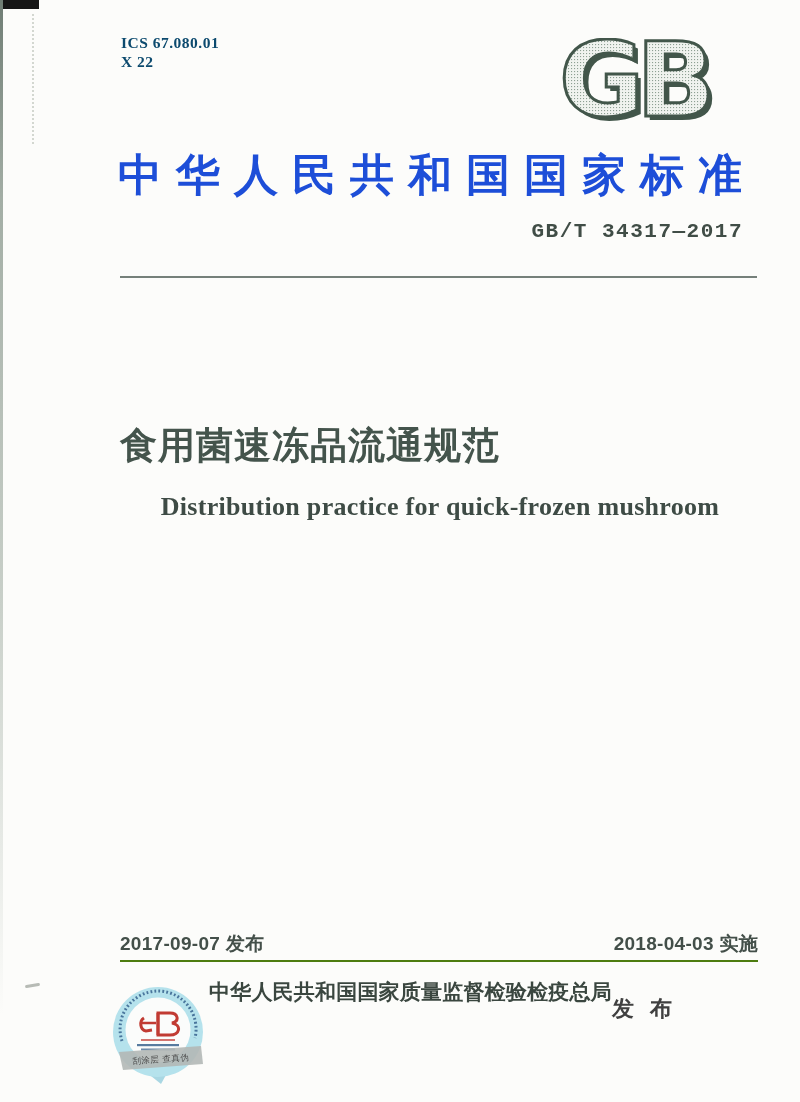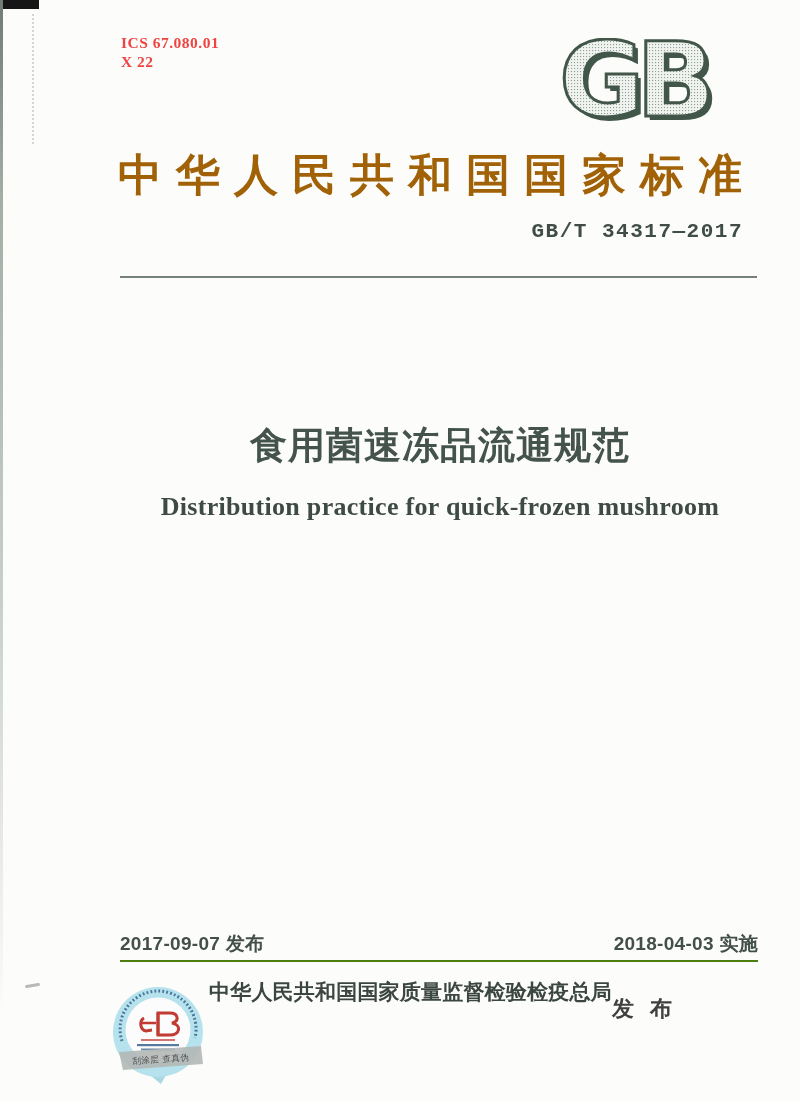--- a/index.html
+++ b/index.html
@@ -9,31 +9,31 @@
     font-family:"Liberation Serif","DejaVu Serif",serif;
     color:#3e4b45;
   }
   
   .artifact-corner{position:absolute;left:0;top:0;width:39px;height:9px;background:#161616;}
   .artifact-left-edge{position:absolute;left:0;top:0;width:3px;height:100%;
     background:linear-gradient(180deg,#6f7d74 0%,#a3aea5 18%,#c9d0c9 55%,rgba(230,233,228,0) 92%);}
   .artifact-crease{position:absolute;left:32px;top:14px;height:130px;width:0;border-left:2px dotted #d3d7d0;}
   .artifact-dash{position:absolute;left:25px;top:984px;width:15px;height:3px;background:#b7bbb5;border-radius:2px;transform:rotate(-10deg);}
   
-  .ics{position:absolute;left:121px;top:33px;font-size:15.5px;font-weight:bold;line-height:19px;color:#ef4444;letter-spacing:.5px;}
+  .ics{position:absolute;left:121px;top:33px;font-size:15.5px;font-weight:bold;line-height:19px;color:#0c4a6e;letter-spacing:.5px;}
   .gb-logo{position:absolute;left:559px;top:38px;}
   .masthead-title{
     position:absolute;left:118px;top:146px;white-space:nowrap;
-    font-size:44px;font-weight:bold;letter-spacing:14px;color:#a16207;
+    font-size:44px;font-weight:bold;letter-spacing:14px;color:#1d4ed8;
   }
   .std-number{position:absolute;right:57px;top:220px;font-size:21px;font-weight:bold;letter-spacing:1.5px;color:#404d46;font-family:Liberation Mono, monospace;}
   .rule-top{position:absolute;left:120px;top:276px;width:637px;height:2px;background:#75807a;}
   
   .doc-title{
-    position:absolute;left:120px;top:421px;width:640px;text-align:center;
+    position:absolute;left:120px;top:421px;width:640px;text-align:left;
     font-family:"Liberation Sans","DejaVu Sans",sans-serif;
     font-size:37px;font-weight:bold;letter-spacing:1px;color:#44544c;
   }
   .doc-subtitle{
     position:absolute;left:120px;top:492px;width:640px;text-align:center;
     font-size:26px;font-weight:bold;letter-spacing:.3px;color:#3e4b45;
   }
   
   .dates-row{
     position:absolute;left:120px;top:930px;width:638px;height:27px;

